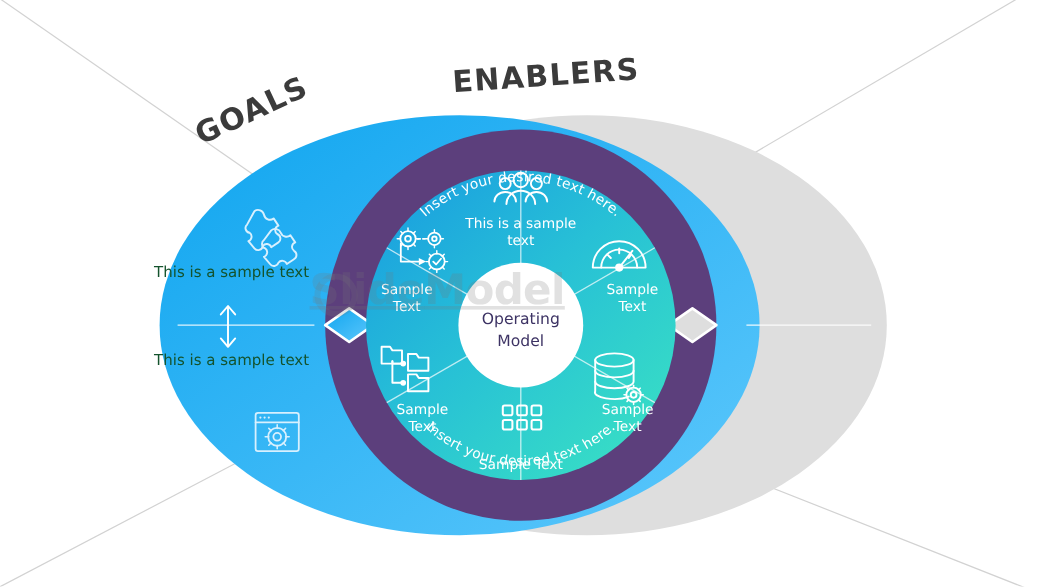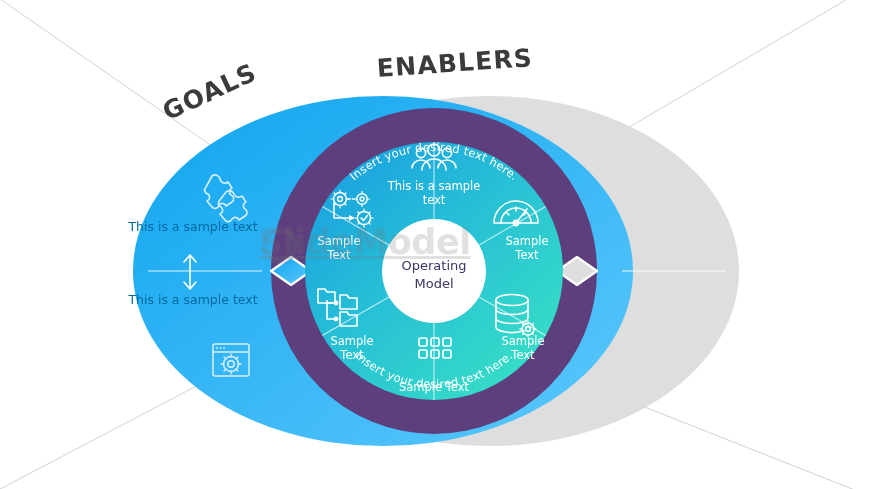--- a/index.html
+++ b/index.html
@@ -50,21 +50,21 @@
     color: #3b3b3b;
     transform: rotate(-4deg);
     transform-origin: left top;
     white-space: nowrap;
     font-family: "DejaVu Sans", sans-serif;
   }
   .left-label {
     position: absolute;
     width: 140px;
     text-align: center;
-    color: #0369a1;
+    color: #14532d;
     font-size: 12.5px;
     line-height: 15px;
     font-family: "DejaVu Sans", sans-serif;
   }
   .wm {
     position: absolute;
     left: 258px;
     top: 222px;
     font-size: 35px;
     font-weight: bold;

